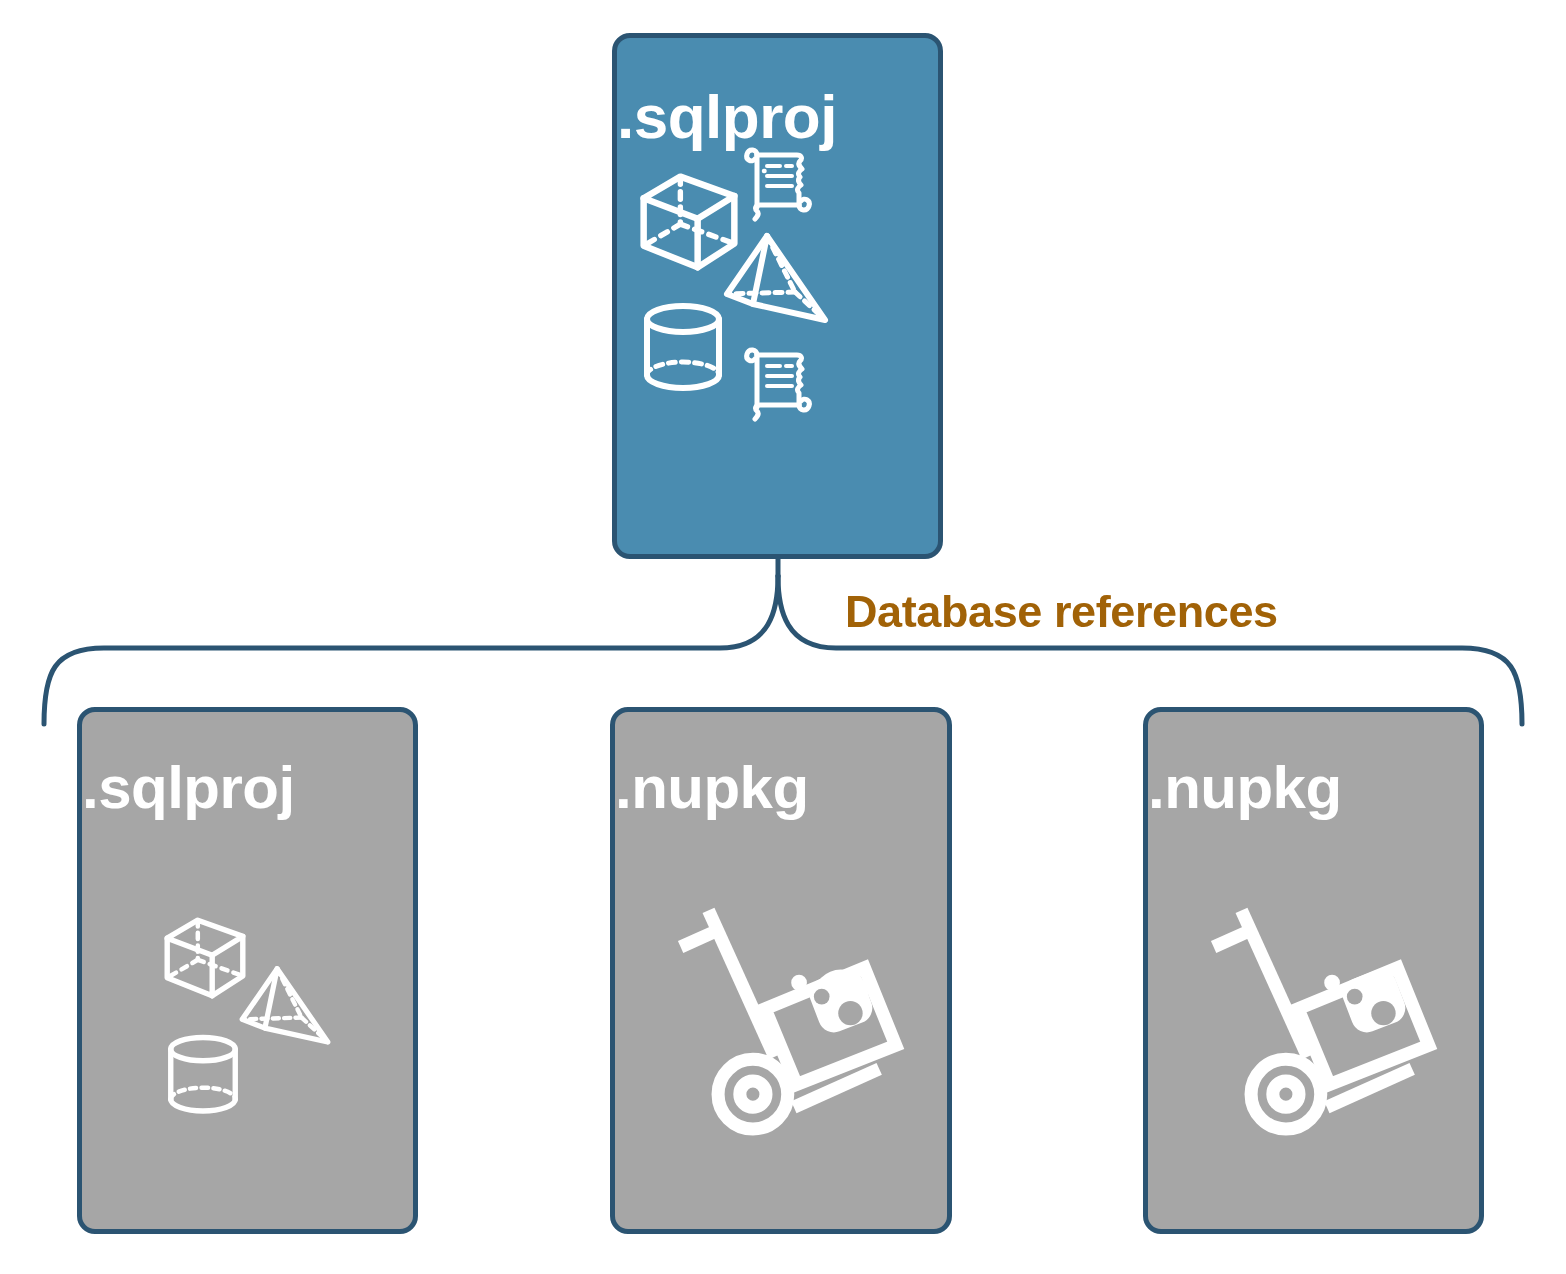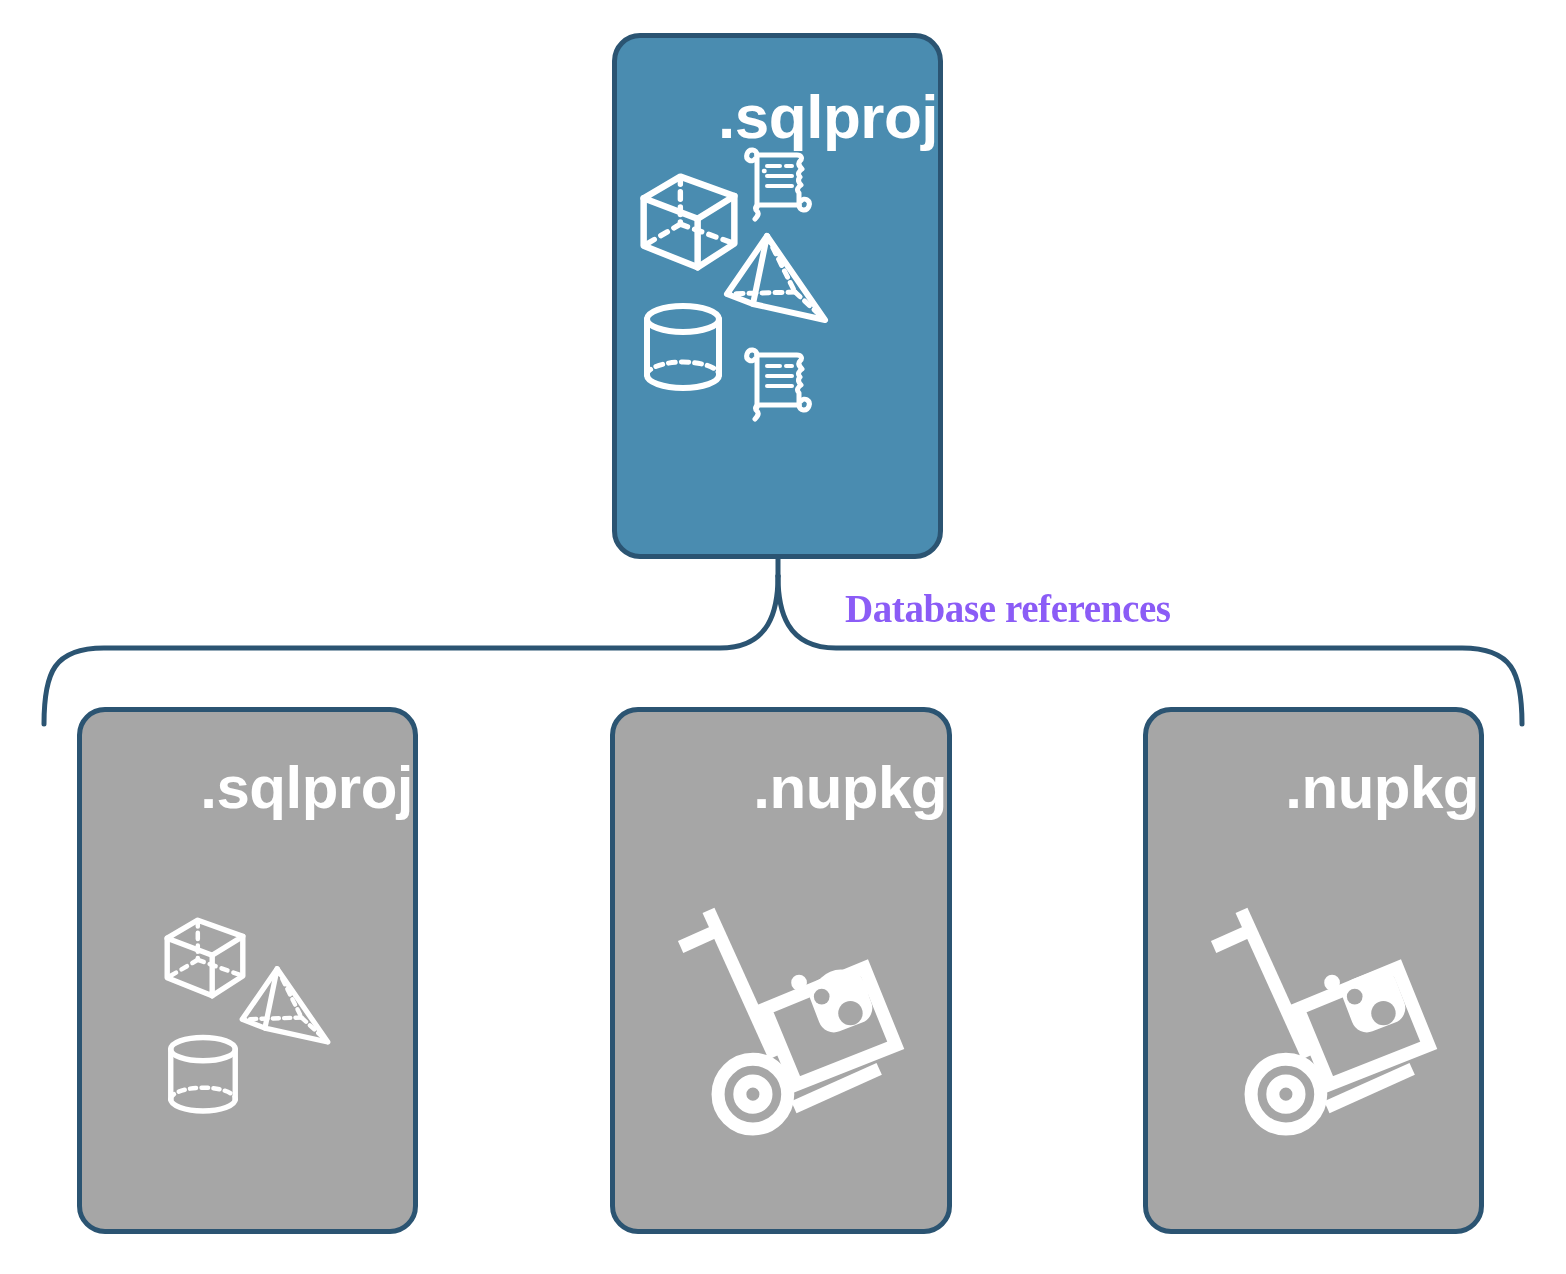--- a/index.html
+++ b/index.html
@@ -15,24 +15,24 @@
     position: relative;
     width: 1566px;
     height: 1274px;
     background: #ffffff;
     overflow: hidden;
   }
   .node {
     position: absolute;
     box-sizing: border-box;
     border: 5px solid #2b5472;
-    border-radius: 28px;
+    border-radius: 18px;
     display: flex;
     flex-direction: column;
-    align-items: flex-end;
+    align-items: flex-start;
   }
   .node.primary {
     background: #4a8cb0;
   }
   .node.secondary {
     background: #a6a6a6;
   }
   .node-title {
     color: #ffffff;
     font-weight: bold;
@@ -87,27 +87,26 @@
     left: 0;
     top: 0;
     width: 1566px;
     height: 1274px;
     pointer-events: none;
   }
   #brace-label {
     position: absolute;
     left: 845px;
     top: 586px;
-    font-size: 39px;
+    font-size: 45px;
     font-weight: bold;
-    color: #8b5cf6;
+    color: #a16207;
     letter-spacing: -0.4px;
     white-space: nowrap;
     user-select: none;
-    font-family: Liberation Serif, serif;
   }
 </style>
 </head>
 <body>
 
 <div id="canvas">
 
   <svg id="brace-layer" viewBox="0 0 1566 1274" width="1566" height="1274" aria-hidden="true">
 
     <path d="M 778 559 L 778 576" fill="none" stroke="#2b5472" stroke-width="5" stroke-linecap="round"></path>

